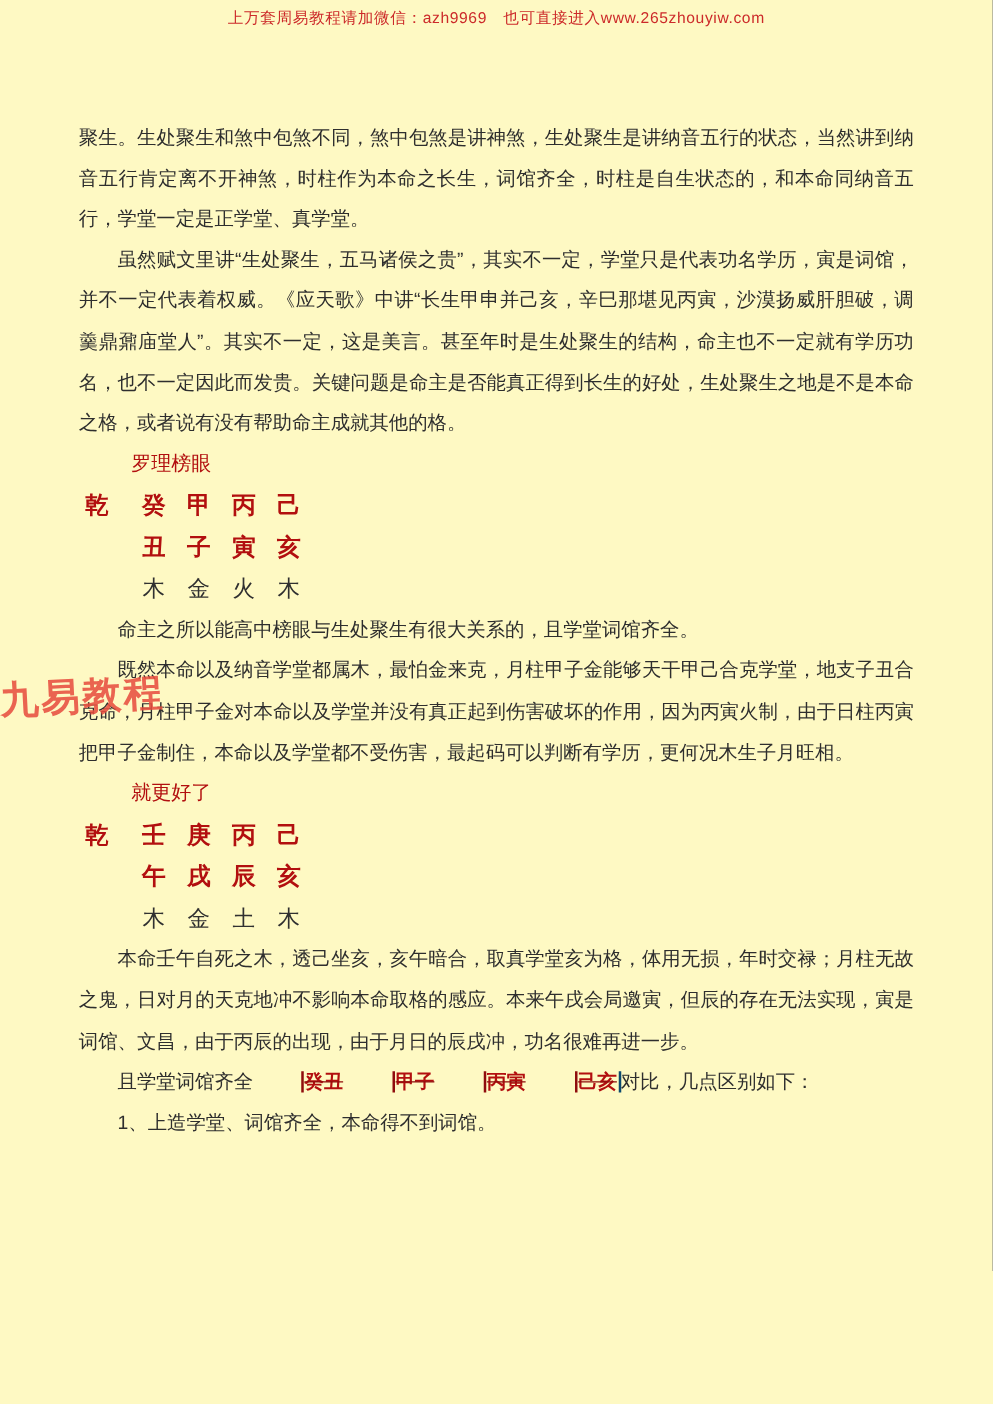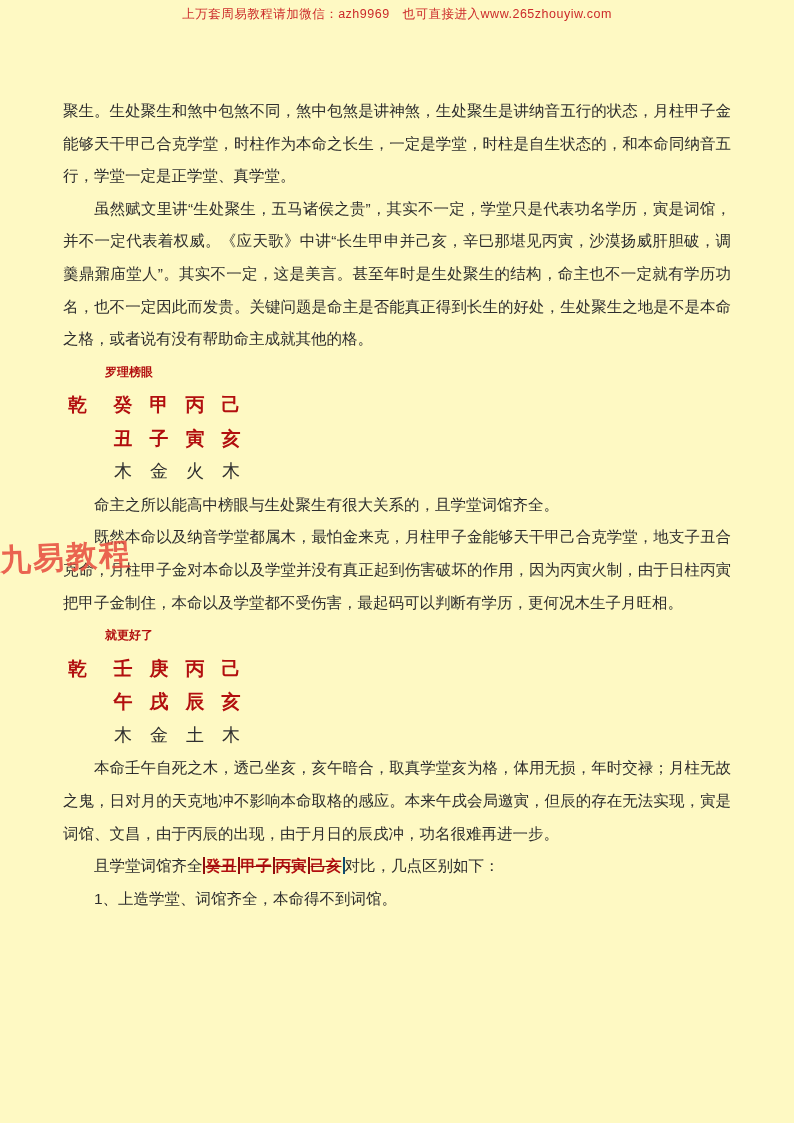--- a/index.html
+++ b/index.html
@@ -30,22 +30,22 @@
     color: #2e2e2e;
     font-size: 15.5px;
     line-height: 32.6px;
     text-align: justify;
   }
   .content p { margin: 0; }
   p.indent { text-indent: 2em; }
   .section-title {
     margin: 0;
     text-indent: 42px;
-    font-size: 12px;
-    font-weight: bold;
+    font-size: 16px;
+    font-weight: normal;
     color: #b20f0f;
     line-height: 32.6px;
   }
   .bazi { margin: 0 0 0 5px; }
   .bazi-row { display: flex; line-height: 33.5px; }
   .bz {
     width: 36px;
     text-align: center;
     font-size: 19px;
     font-weight: bold;
@@ -57,20 +57,21 @@
     color: #303030;
     font-size: 18px;
   }
   .pair {
     color: #b20f0f;
     font-weight: bold;
     text-decoration: line-through;
     text-decoration-color: #8f0d0d;
     border-left: 2px solid #8f0d0d;
     padding: 0 1px;
+    margin-left: 38px;
   }
   .pair.last { border-right: 2px solid #0c4a6e; }
   .watermark {
     position: absolute;
     left: 0px;
     top: 540px;
     font-size: 31px;
     font-weight: bold;
     letter-spacing: 2px;
     color: rgba(231, 79, 64, 0.88);
@@ -85,21 +86,21 @@
 <body>
 
 <div class="page">
 
   <div class="doc-header">上万套周易教程请加微信：azh9969　也可直接进入www.265zhouyiw.com</div>
 
   <div class="watermark">九易教程</div>
 
   <div class="content">
 
-    <p>聚生。生处聚生和煞中包煞不同，煞中包煞是讲神煞，生处聚生是讲纳音五行的状态，月柱甲子金能够天干甲己合克学堂，时柱作为本命之长生，一定是学堂，时柱是自生状态的，和本命同纳音五行，学堂一定是正学堂、真学堂。</p>
+    <p>聚生。生处聚生和煞中包煞不同，煞中包煞是讲神煞，生处聚生是讲纳音五行的状态，当然讲到纳音五行肯定离不开神煞，时柱作为本命之长生，词馆齐全，时柱是自生状态的，和本命同纳音五行，学堂一定是正学堂、真学堂。</p>
 
     <p class="indent">虽然赋文里讲“生处聚生，五马诸侯之贵”，其实不一定，学堂只是代表功名学历，寅是词馆，并不一定代表着权威。《应天歌》中讲“长生甲申并己亥，辛巳那堪见丙寅，沙漠扬威肝胆破，调羹鼎鼐庙堂人”。其实不一定，这是美言。甚至年时是生处聚生的结构，命主也不一定就有学历功名，也不一定因此而发贵。关键问题是命主是否能真正得到长生的好处，生处聚生之地是不是本命之格，或者说有没有帮助命主成就其他的格。</p>
 
     <p class="section-title">罗理榜眼</p>
 
     <div class="bazi">
       <div class="bazi-row">
         <span class="bz gender">乾</span>
         <span class="bz">癸</span>
         <span class="bz">甲</span>

